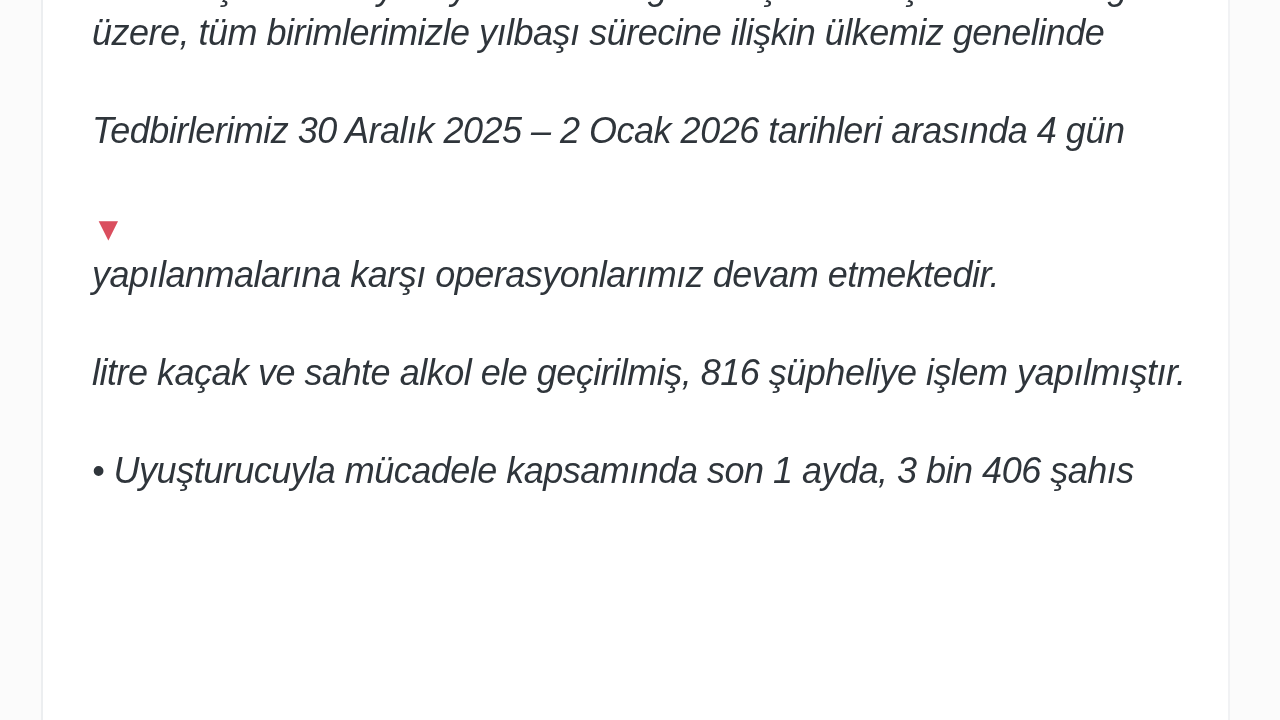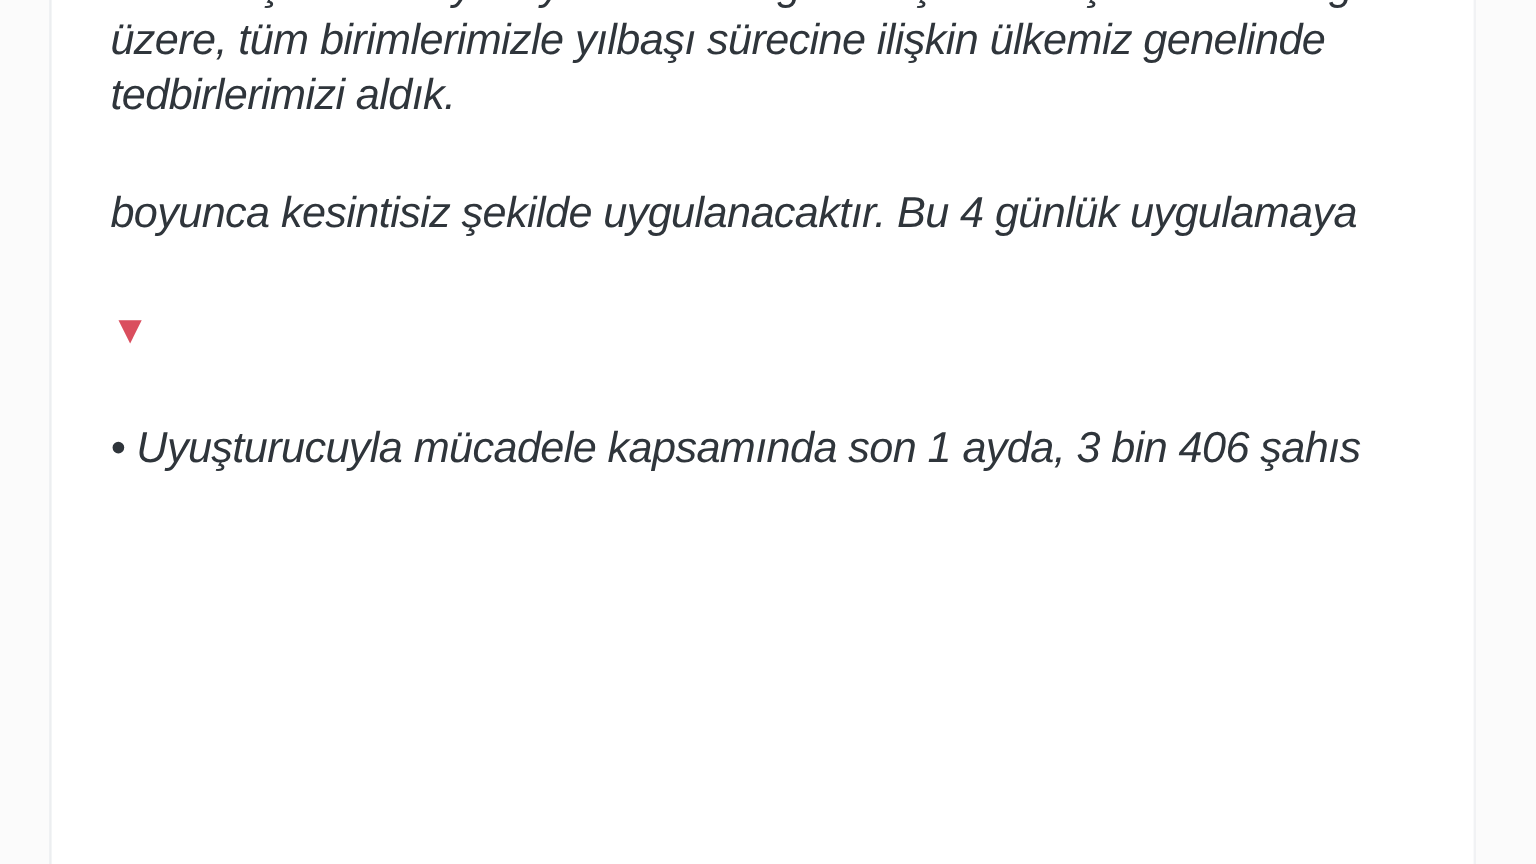--- a/index.html
+++ b/index.html
@@ -50,34 +50,35 @@
 </style>
 </head>
 <body>
 
 <div class="card">
   <div class="content">
 
     <div class="para">
       <div class="line">vatandaşlarımızın yeni yılı huzur ve güven içinde karşılamasını sağlamak</div>
       <div class="line">üzere, tüm birimlerimizle yılbaşı sürecine ilişkin ülkemiz genelinde</div>
-      <div class="line">tedbirlerimizi aldık.</div>
     </div>
 
     <div class="para">
-      <div class="line">boyunca kesintisiz şekilde uygulanacaktır. Bu 4 günlük uygulamaya</div>
+      <div class="line">Tedbirlerimiz 30 Aralık 2025 – 2 Ocak 2026 tarihleri arasında 4 gün</div>
     </div>
 
     <div class="para">
       <div class="heading-line">
         <span class="tri-icon">▼</span>
       </div>
+      <div class="line">yapılanmalarına karşı operasyonlarımız devam etmektedir.</div>
     </div>
 
     <div class="para">
+      <div class="line">litre kaçak ve sahte alkol ele geçirilmiş, 816 şüpheliye işlem yapılmıştır.</div>
     </div>
 
     <div class="para">
       <div class="line">• Uyuşturucuyla mücadele kapsamında son 1 ayda, 3 bin 406 şahıs</div>
     </div>
 
   </div>
 </div>
 
 </body></html>

